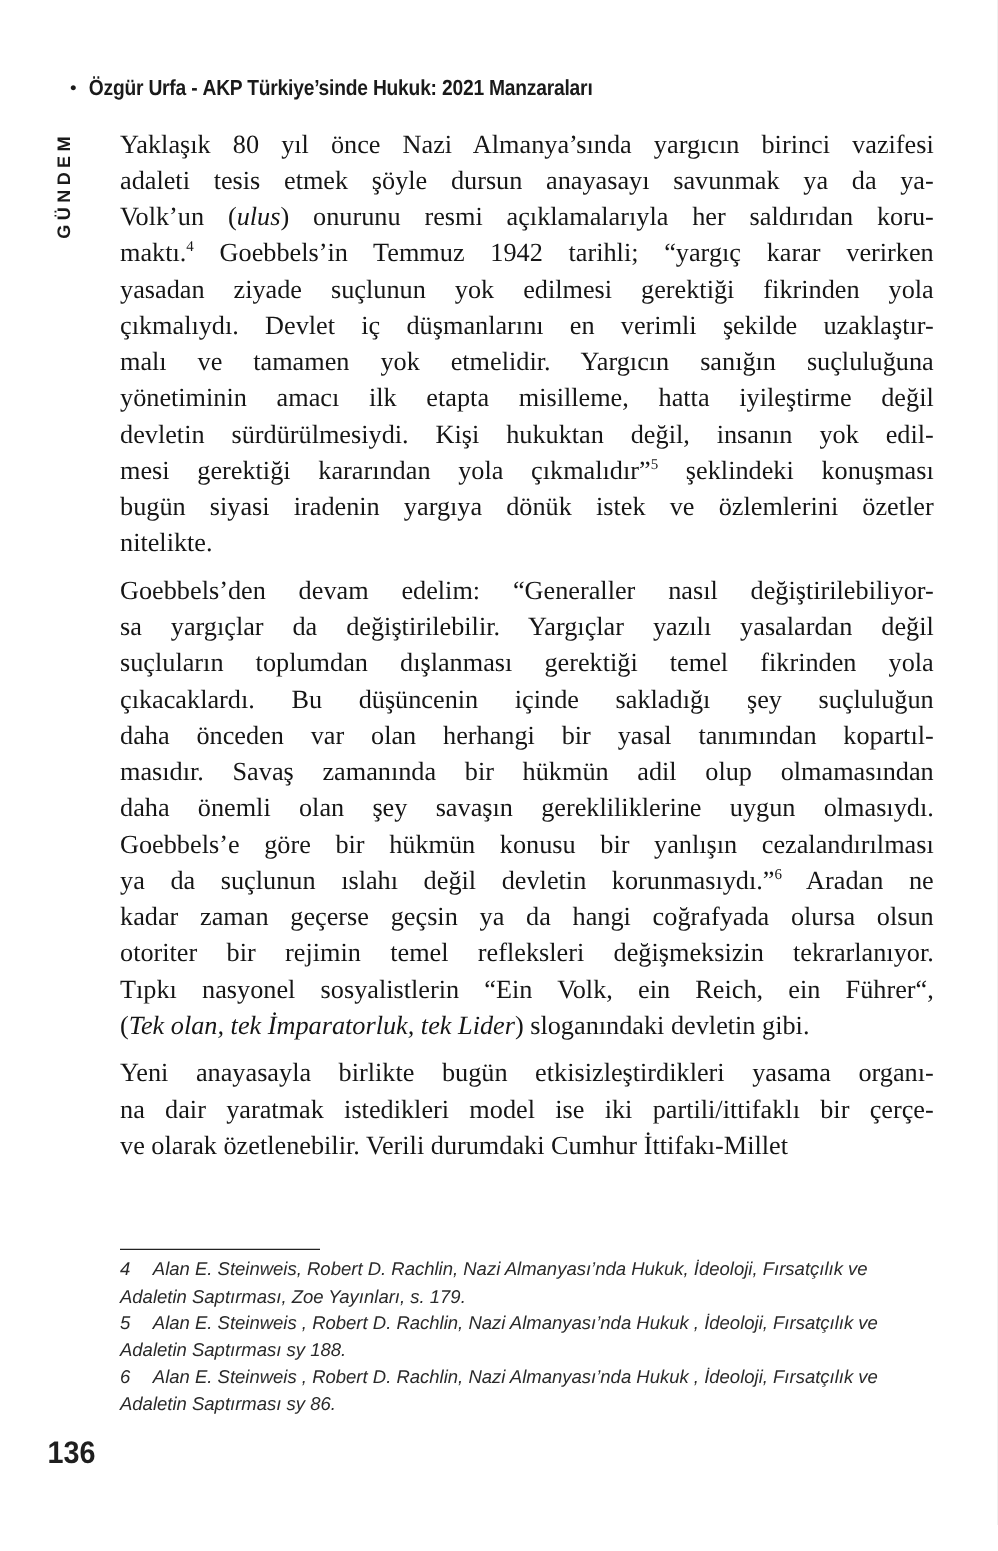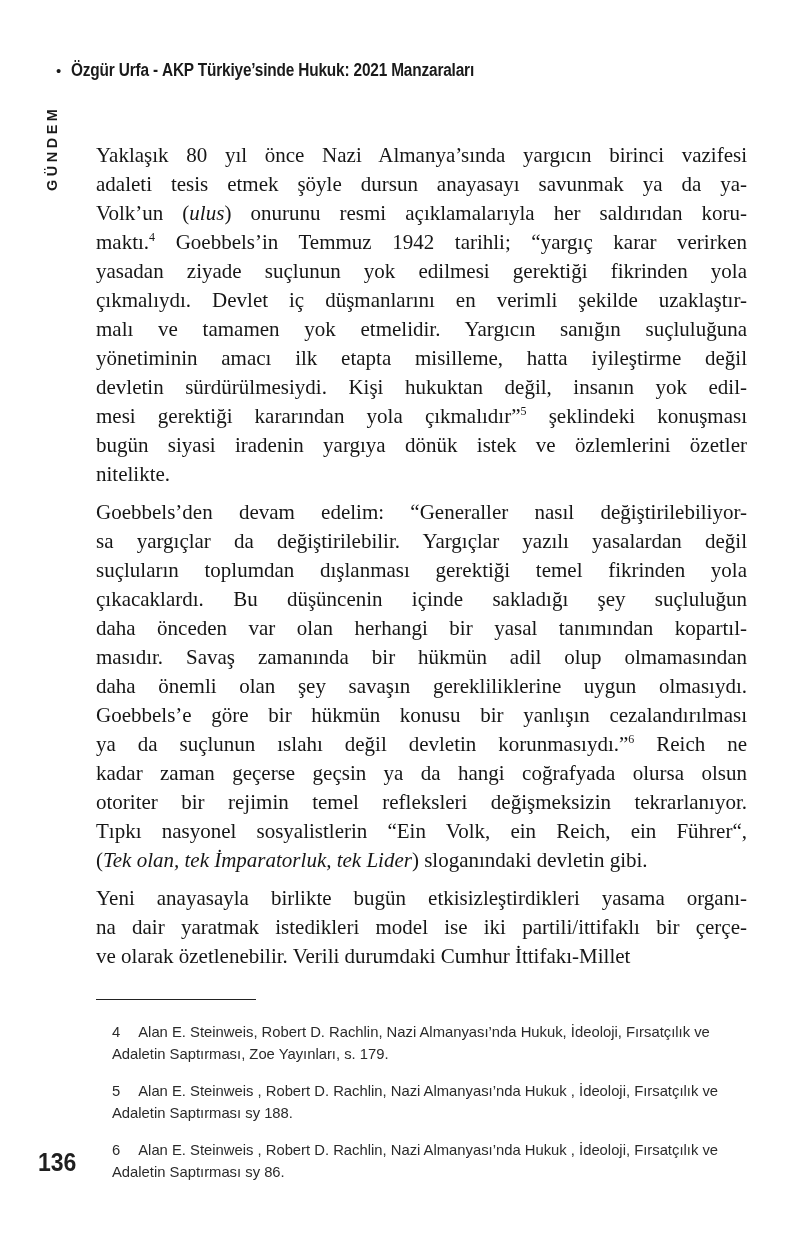--- a/index.html
+++ b/index.html
@@ -39,21 +39,20 @@
     font-size:14.5px;
     letter-spacing:3.5px;
     color:#1a1a1a;
     white-space:nowrap;
   }
   
   .body-text {
     position:absolute; left:96px; top:101px; width:651px;
     font-size:21px;
     color:#161616;
-    margin-top:40px;
   }
   .paragraph { margin-bottom:9px; }
   .line {
     line-height:29px;
     text-align:justify;
     text-align-last:justify;
     white-space:normal;
   }
   .line.last { text-align-last:left; }
   .seg-i { font-style:italic; }
@@ -64,21 +63,21 @@
     width:160px; height:0;
     border-top:1.6px solid #222;
   }
   .footnotes {
     position:absolute; left:96px; top:1006px; width:651px;
     font-family:"Liberation Sans", sans-serif;
     font-size:14.8px;
     line-height:21.5px;
     color:#2a2a2a;
   }
-  .footnote { margin:16px; }
+  .footnote { margin:0;font-style:italic; }
   .fn-num { margin-right:18px; }
   
   .page-number {
     position:absolute; left:38px; top:1148px;
     font-family:"Liberation Sans", sans-serif;
     font-weight:800;
     font-size:25px;
     transform:scaleX(0.92);
     transform-origin:left center;
     color:#1f1f1f;
@@ -113,21 +112,21 @@
       </div>
       <div class="paragraph">
         <div class="line"><span class="seg-n">Goebbels’den devam edelim: “Generaller nasıl değiştirilebiliyor-</span></div>
         <div class="line"><span class="seg-n">sa yargıçlar da değiştirilebilir. Yargıçlar yazılı yasalardan değil</span></div>
         <div class="line"><span class="seg-n">suçluların toplumdan dışlanması gerektiği temel fikrinden yola</span></div>
         <div class="line"><span class="seg-n">çıkacaklardı. Bu düşüncenin içinde sakladığı şey suçluluğun</span></div>
         <div class="line"><span class="seg-n">daha önceden var olan herhangi bir yasal tanımından kopartıl-</span></div>
         <div class="line"><span class="seg-n">masıdır. Savaş zamanında bir hükmün adil olup olmamasından</span></div>
         <div class="line"><span class="seg-n">daha önemli olan şey savaşın gerekliliklerine uygun olmasıydı.</span></div>
         <div class="line"><span class="seg-n">Goebbels’e göre bir hükmün konusu bir yanlışın cezalandırılması</span></div>
-        <div class="line"><span class="seg-n">ya da suçlunun ıslahı değil devletin korunmasıydı.”</span><sup class="seg-s">6</sup><span class="seg-n"> Reich ne</span></div>
+        <div class="line"><span class="seg-n">ya da suçlunun ıslahı değil devletin korunmasıydı.”</span><sup class="seg-s">6</sup><span class="seg-n"> Aradan ne</span></div>
         <div class="line"><span class="seg-n">kadar zaman geçerse geçsin ya da hangi coğrafyada olursa olsun</span></div>
         <div class="line"><span class="seg-n">otoriter bir rejimin temel refleksleri değişmeksizin tekrarlanıyor.</span></div>
         <div class="line"><span class="seg-n">Tıpkı nasyonel sosyalistlerin “Ein Volk, ein Reich, ein Führer“,</span></div>
         <div class="line last"><span class="seg-n">(</span><span class="seg-i">Tek olan, tek İmparatorluk, tek Lider</span><span class="seg-n">) sloganındaki devletin gibi.</span></div>
       </div>
       <div class="paragraph">
         <div class="line"><span class="seg-n">Yeni anayasayla birlikte bugün etkisizleştirdikleri yasama organı-</span></div>
         <div class="line"><span class="seg-n">na dair yaratmak istedikleri model ise iki partili/ittifaklı bir çerçe-</span></div>
         <div class="line last"><span class="seg-n">ve olarak özetlenebilir. Verili durumdaki Cumhur İttifakı-Millet</span></div>
       </div>

